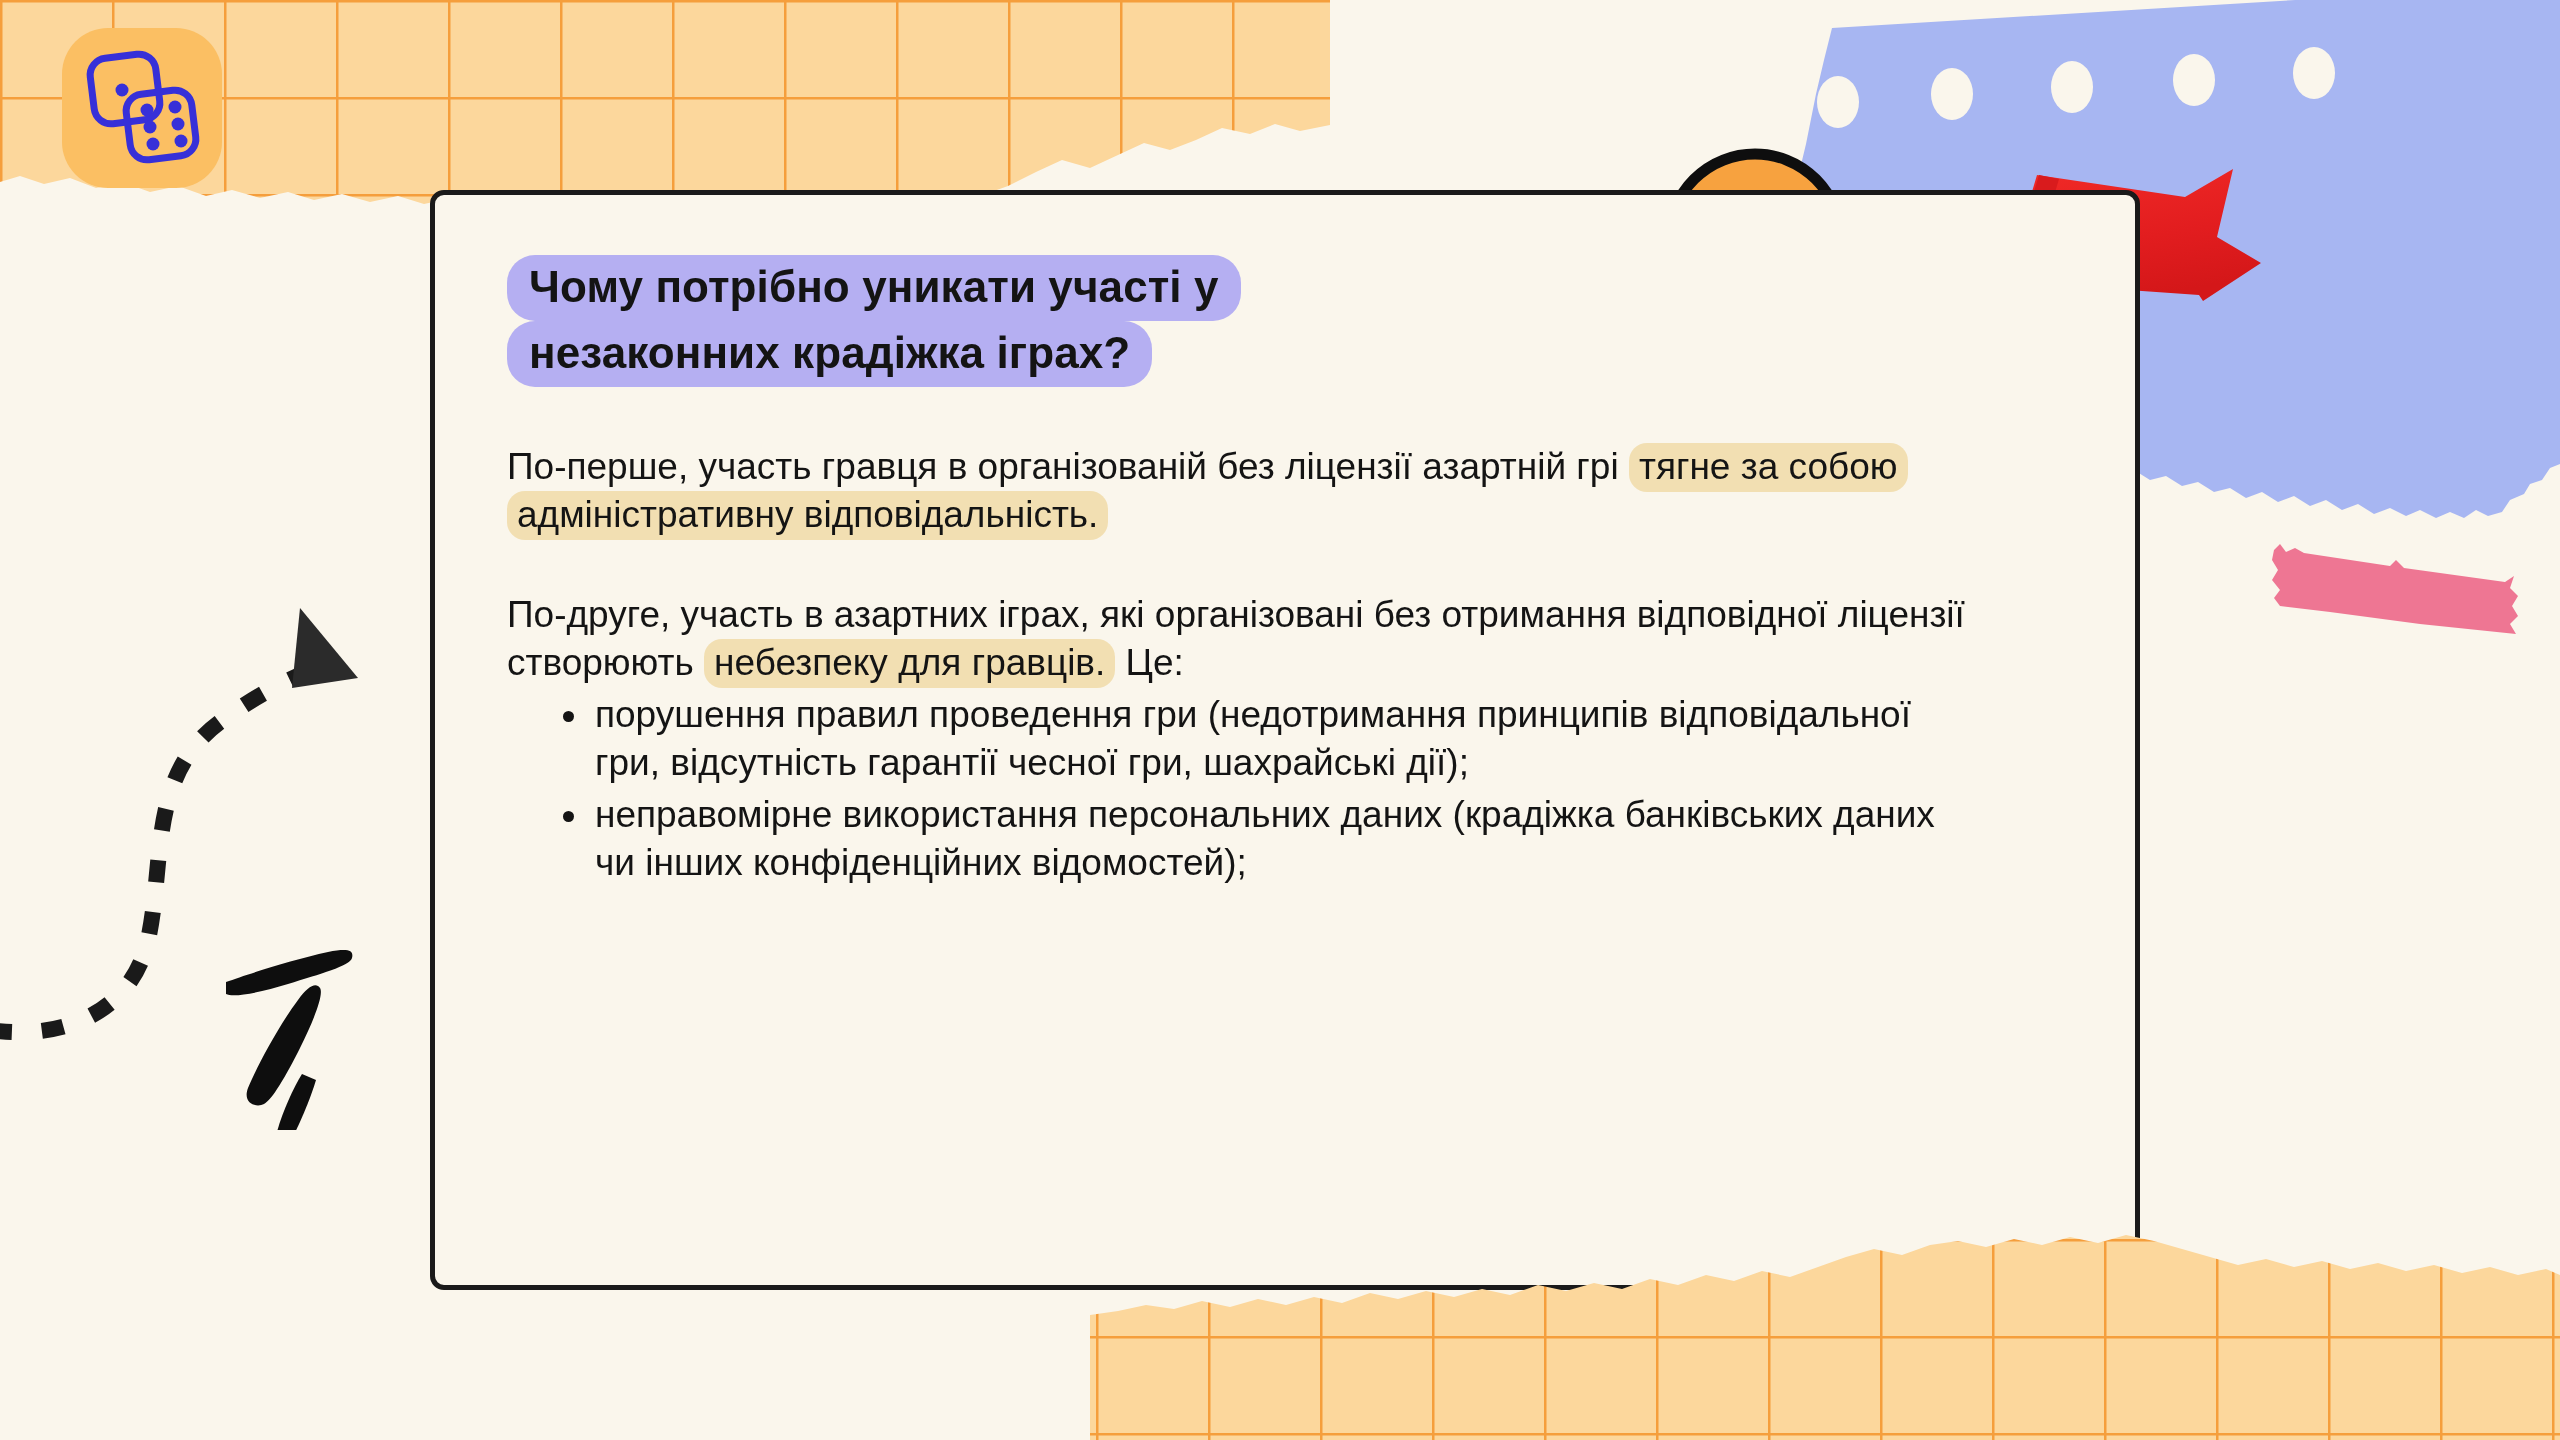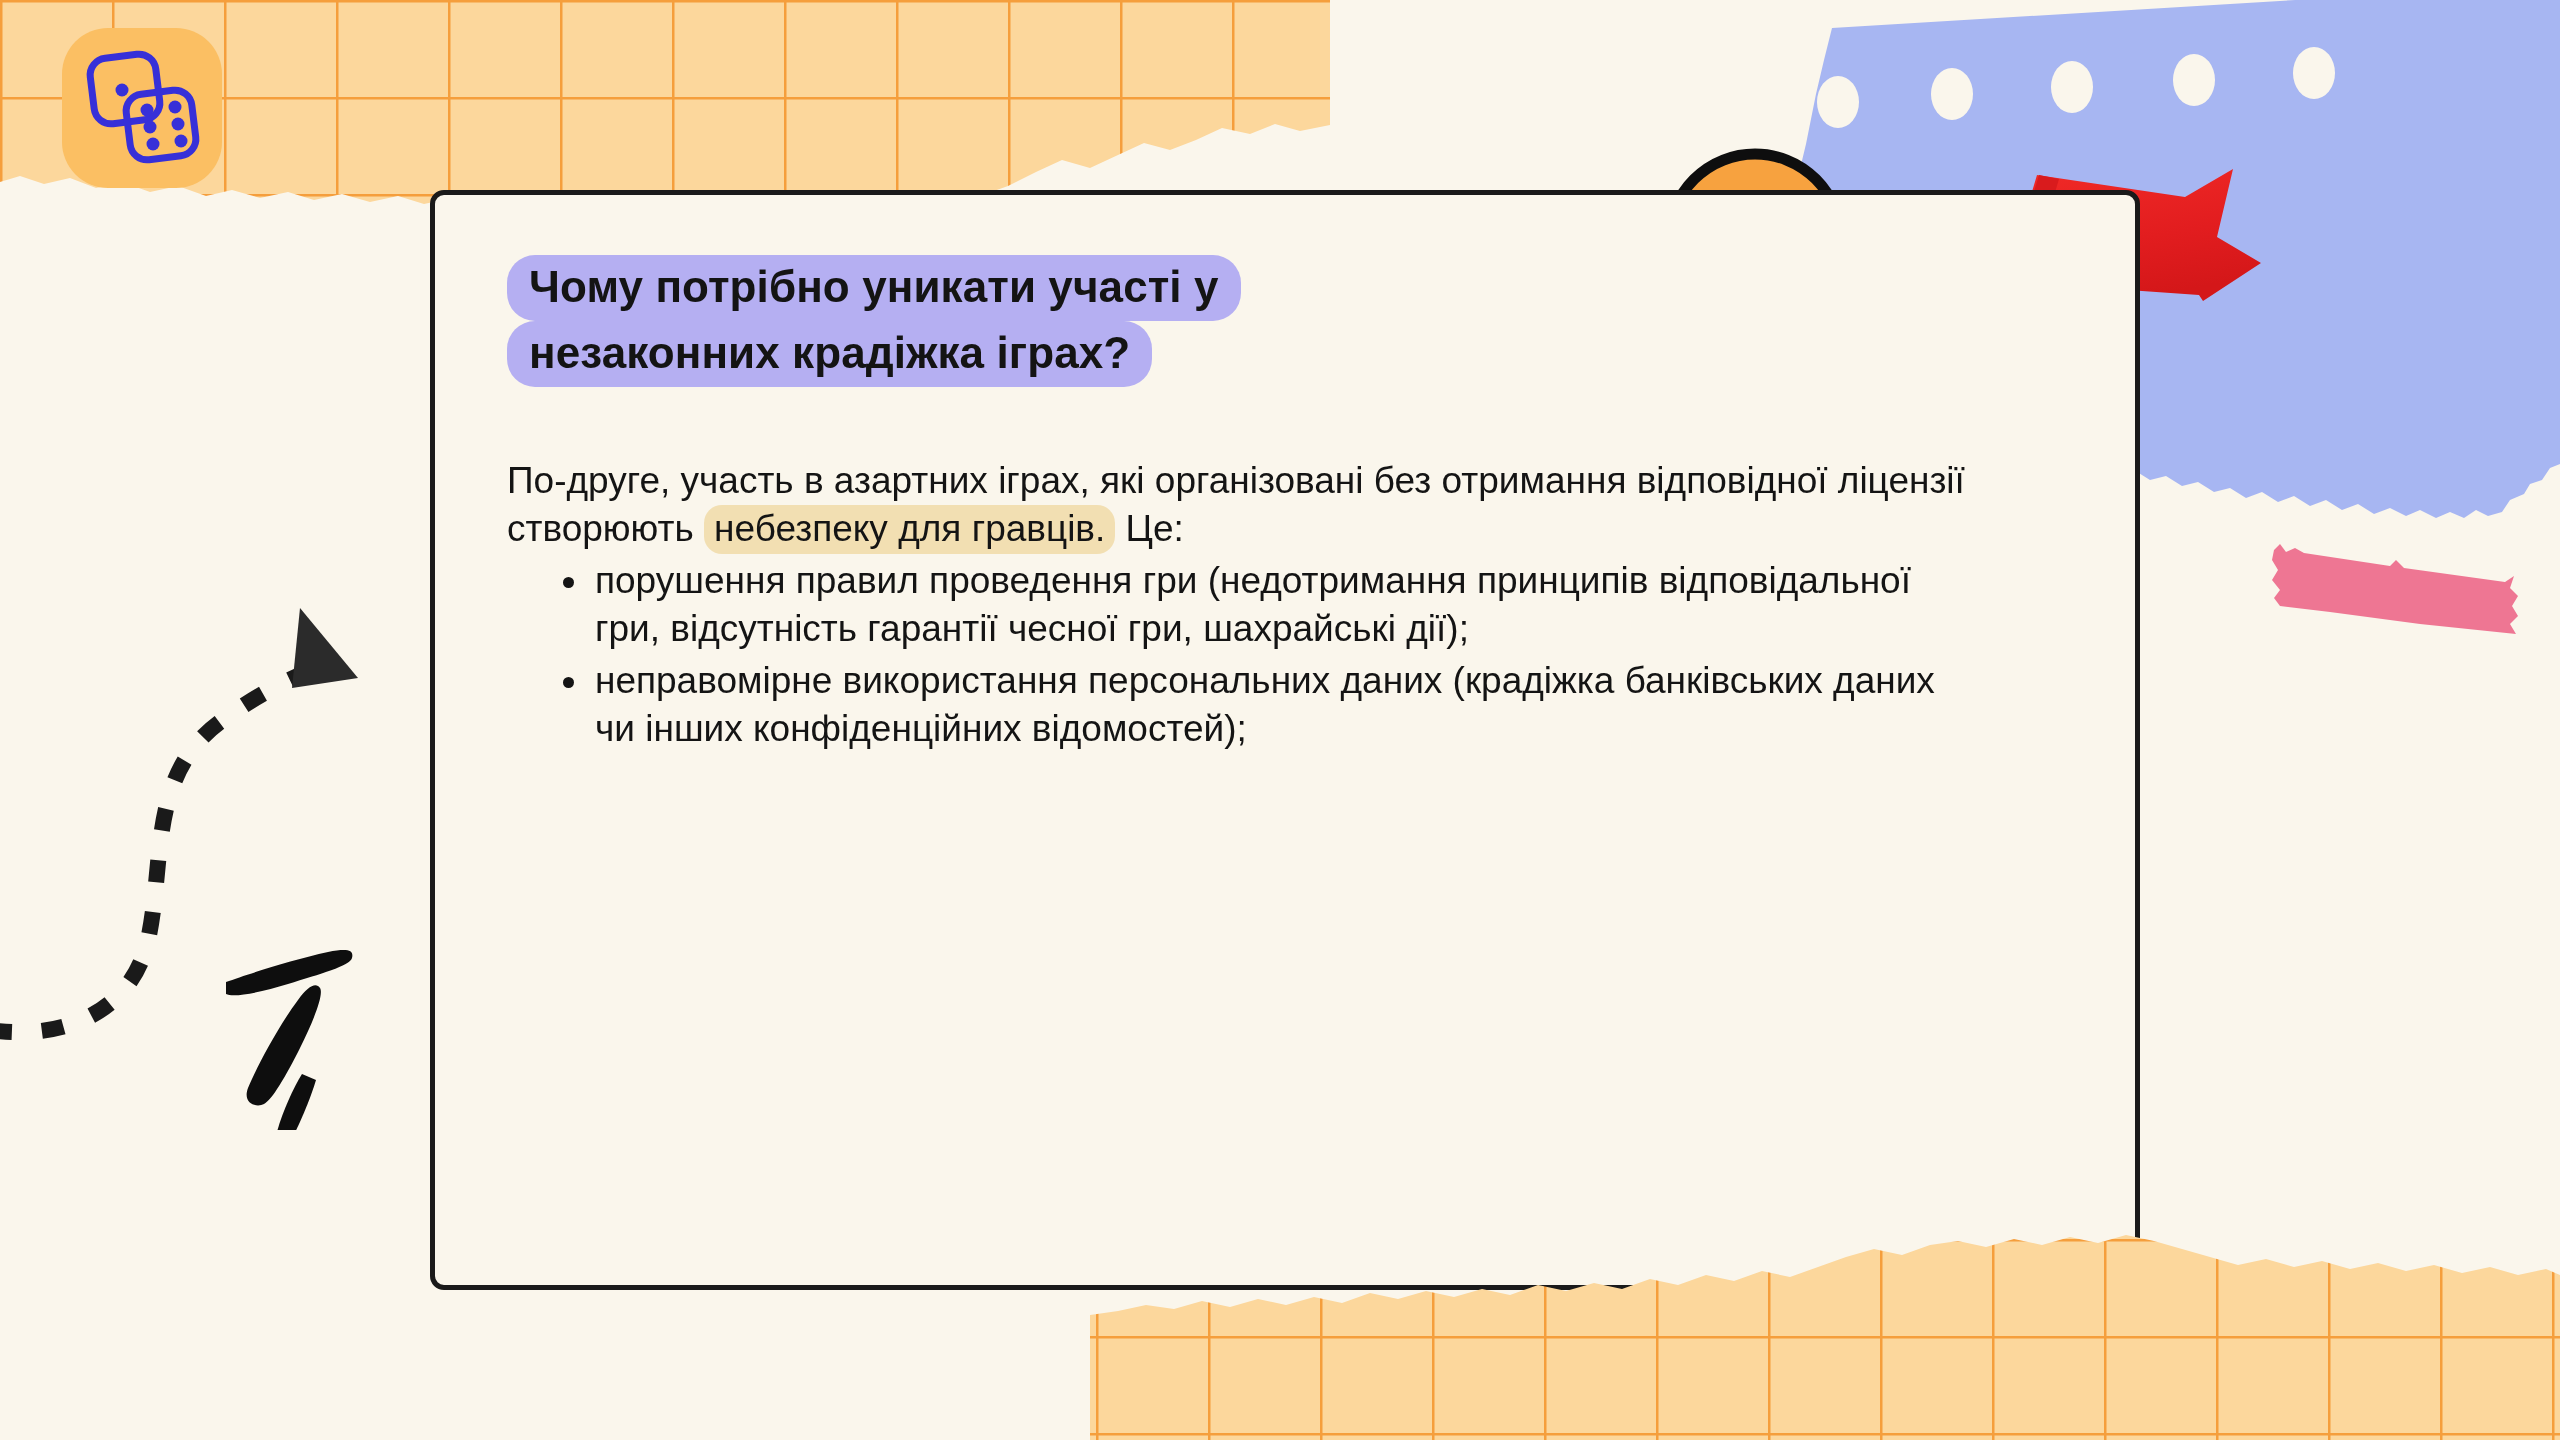--- a/index.html
+++ b/index.html
@@ -65,21 +65,21 @@
   }
 
   
   .para {
     font-size:37px;
     line-height:1.30;
     color:#141414;
     max-width:1460px;
   }
   .p1 { margin-top:56px; }
-  .p2 { margin-top:70px; }
+  .p2 { margin-top:52px; }
 
   mark.hl {
     background:#F2DFB2;
     color:#141414;
     border-radius:18px;
     padding:3px 10px 5px 10px;
     box-decoration-break:clone;
     -webkit-box-decoration-break:clone;
   }
 
@@ -237,20 +237,21 @@
   </div>
 
   <div class="card">
     <div class="card-inner">
 
       <div class="title">
         <span class="tline">Чому потрібно уникати участі у</span><br>
         <span class="tline">незаконних крадіжка іграх?</span>
       </div>
 
+      <p class="para p1"><span>По-перше, участь гравця в організованій без ліцензії азартній грі </span><mark class="hl">тягне за собою адміністративну відповідальність.</mark></p>
 
       <p class="para p2"><span>По-друге, участь в азартних іграх, які організовані без отримання відповідної ліцензії створюють </span><mark class="hl">небезпеку для гравців.</mark><span> Це:</span></p>
 
       <ul class="bullets">
         <li>порушення правил проведення гри (недотримання принципів відповідальної гри, відсутність гарантії чесної гри,  шахрайські дії);</li>
         <li>неправомірне використання персональних даних (крадіжка банківських даних чи інших конфіденційних відомостей);</li>
       </ul>
 
     </div>
   </div>

